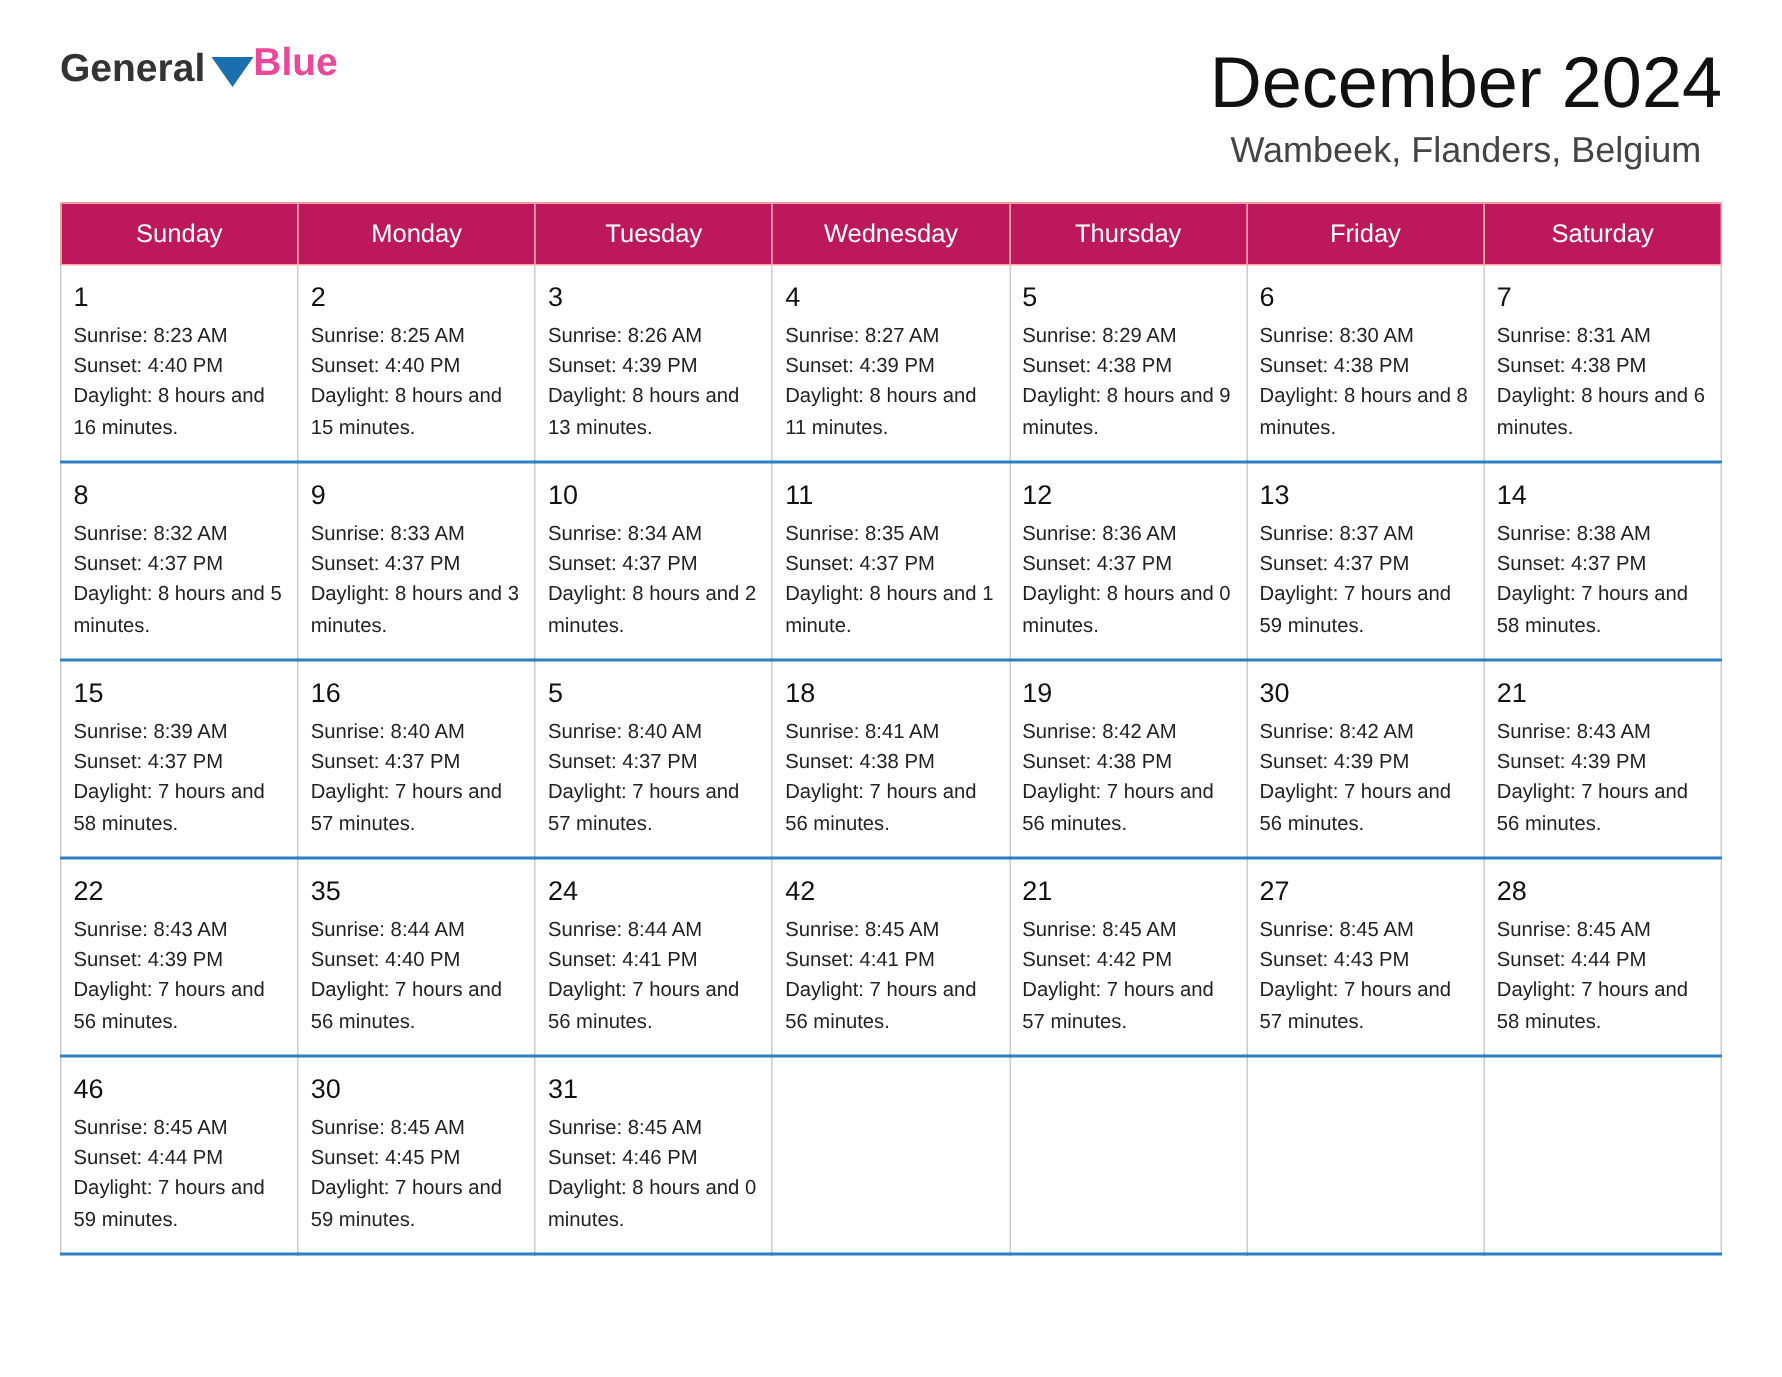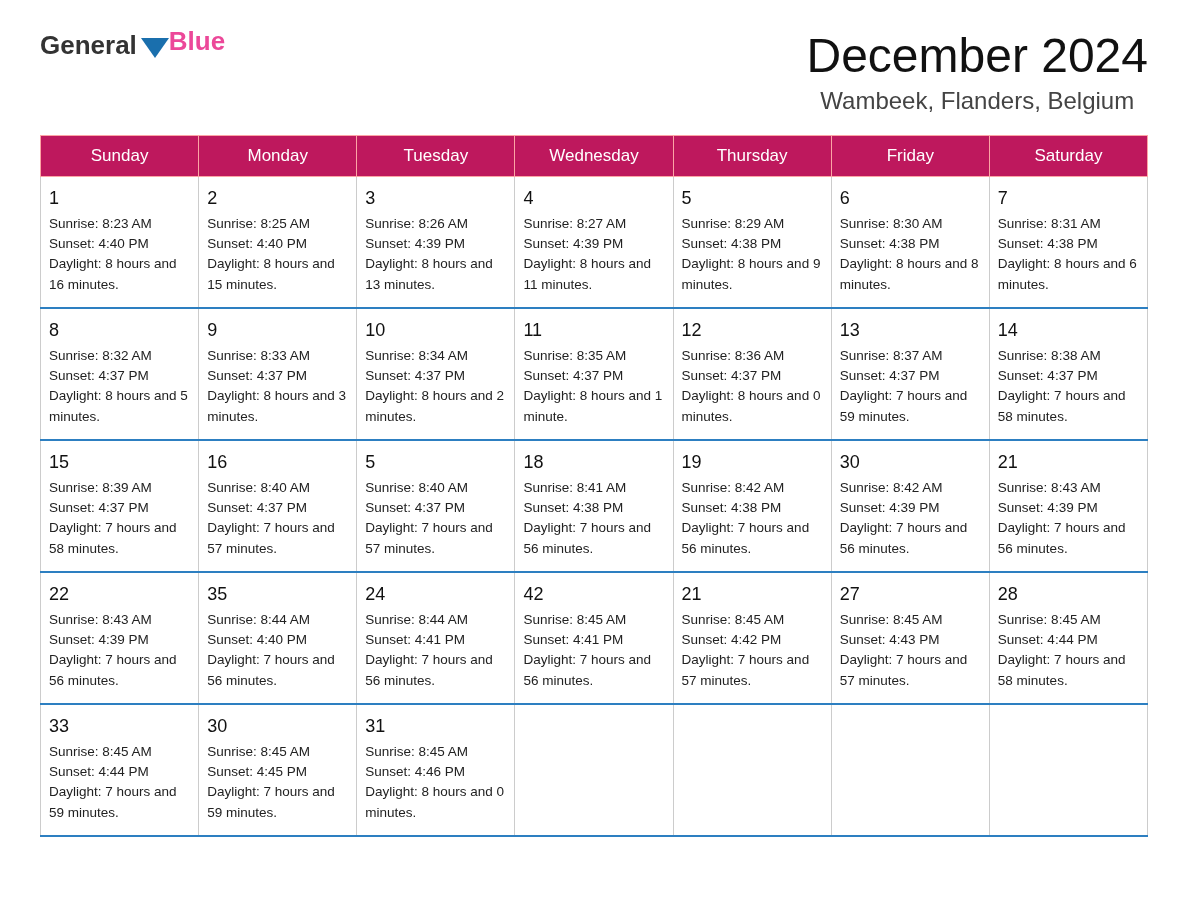--- a/index.html
+++ b/index.html
@@ -157,21 +157,21 @@
       <tr>
         <td><span class="day-num">22</span>Sunrise: 8:43 AM<br>Sunset: 4:39 PM<br>Daylight: 7 hours and 56 minutes.</td>
         <td><span class="day-num">35</span>Sunrise: 8:44 AM<br>Sunset: 4:40 PM<br>Daylight: 7 hours and 56 minutes.</td>
         <td><span class="day-num">24</span>Sunrise: 8:44 AM<br>Sunset: 4:41 PM<br>Daylight: 7 hours and 56 minutes.</td>
         <td><span class="day-num">42</span>Sunrise: 8:45 AM<br>Sunset: 4:41 PM<br>Daylight: 7 hours and 56 minutes.</td>
         <td><span class="day-num">21</span>Sunrise: 8:45 AM<br>Sunset: 4:42 PM<br>Daylight: 7 hours and 57 minutes.</td>
         <td><span class="day-num">27</span>Sunrise: 8:45 AM<br>Sunset: 4:43 PM<br>Daylight: 7 hours and 57 minutes.</td>
         <td><span class="day-num">28</span>Sunrise: 8:45 AM<br>Sunset: 4:44 PM<br>Daylight: 7 hours and 58 minutes.</td>
       </tr>
       <tr>
-        <td><span class="day-num">33</span>Sunrise: 8:45 AM<br>Sunset: 4:44 PM<br>Daylight: 7 hours and 59 minutes.</td>
+        <td><span class="day-num">46</span>Sunrise: 8:45 AM<br>Sunset: 4:44 PM<br>Daylight: 7 hours and 59 minutes.</td>
         <td><span class="day-num">30</span>Sunrise: 8:45 AM<br>Sunset: 4:45 PM<br>Daylight: 7 hours and 59 minutes.</td>
         <td><span class="day-num">31</span>Sunrise: 8:45 AM<br>Sunset: 4:46 PM<br>Daylight: 8 hours and 0 minutes.</td>
         <td class="empty-cell"></td>
         <td class="empty-cell"></td>
         <td class="empty-cell"></td>
         <td class="empty-cell"></td>
       </tr>
     </tbody>
 </table>
 

